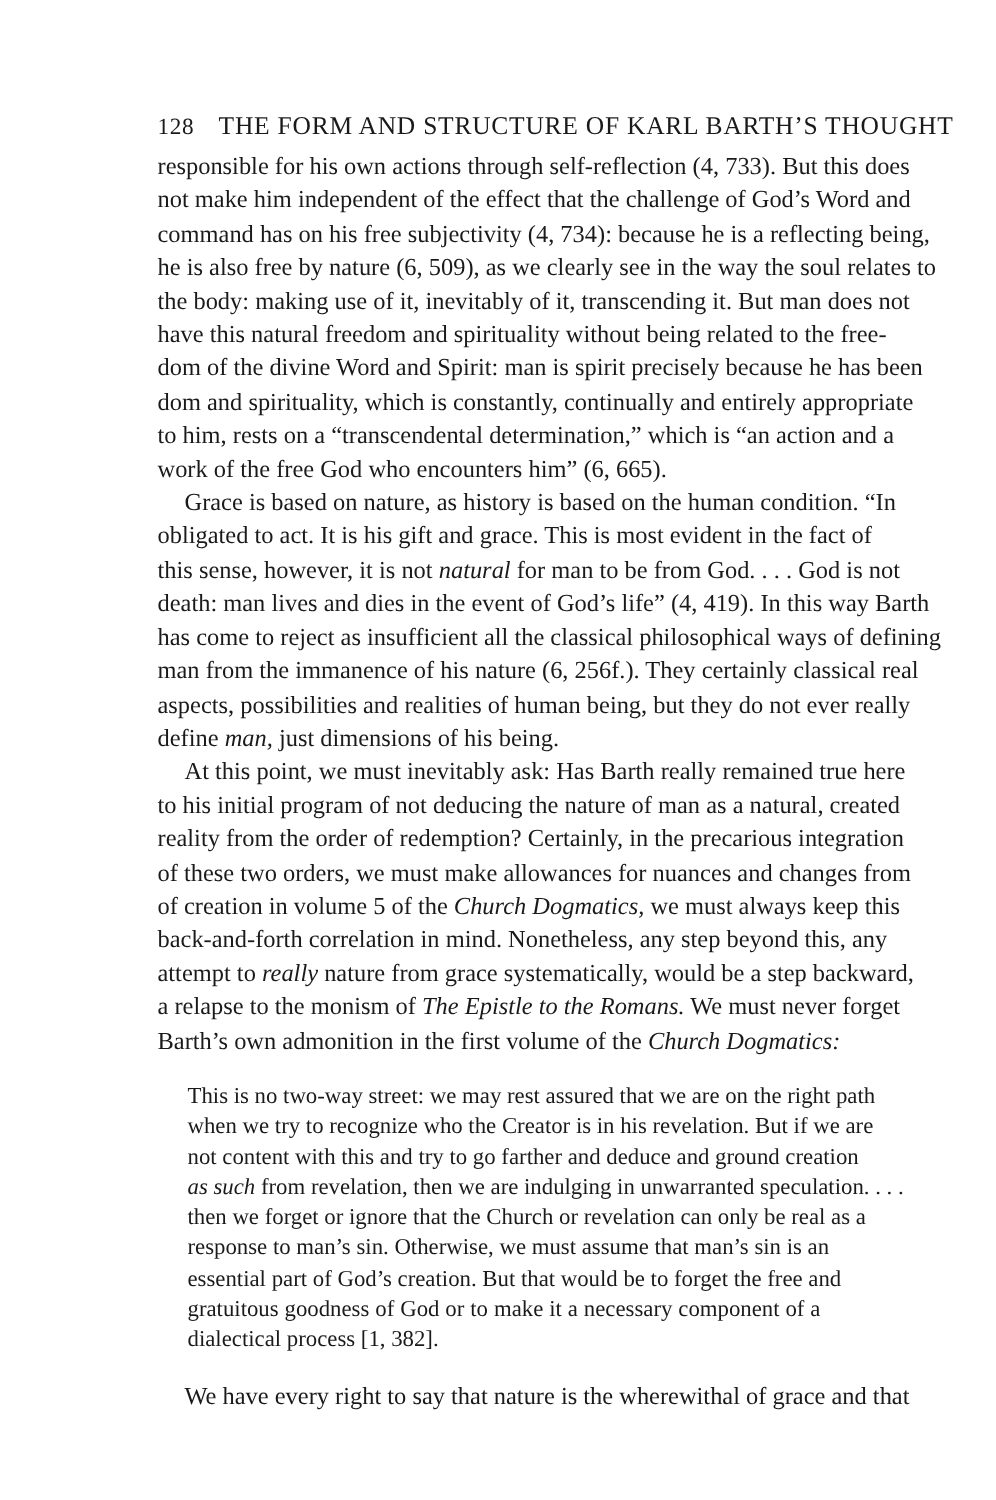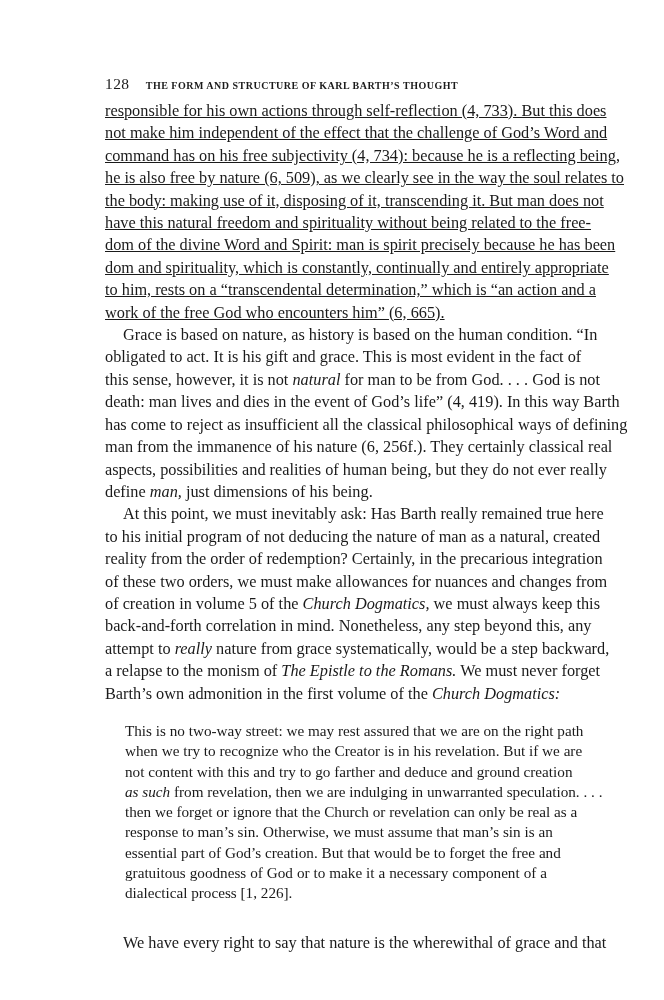--- a/index.html
+++ b/index.html
@@ -3,43 +3,43 @@
 <meta charset="utf-8">
 <style>
   html, body { margin: 0; padding: 0; background: #ffffff; }
   body { width: 664px; height: 1000px; position: relative; overflow: hidden;
          font-family: "Liberation Serif", "DejaVu Serif", serif; color: #1a1a1a; }
   .page { position: absolute; left: 105px; top: 72px; width: 462px; }
   .running-head { font-size: 15.5px; letter-spacing: 0.4px; height: 24px; line-height: 24px; white-space: nowrap; }
   .running-head .pn { margin-right: 12px; }
   .body p { margin: 0; font-size: 16.3px; line-height: 22.4px; text-align: justify; text-align-last: left; }
   .body p.indent { text-indent: 18px; }
-  .body p.first { margin-top: 4px; text-decoration: underline; }
-  .quote { margin: 16px 20px 28px 20px; }
+  .body p.first { margin-top: 4px; }
+  .quote { margin: 16px 20px 16px 20px; }
   .quote p { margin: 0; font-size: 15.2px; line-height: 20.3px; text-align: justify; }
   .line { display: block; text-align: justify; text-align-last: justify; white-space: nowrap; }
   .line.last { text-align-last: left; }
   i { font-style: italic; }
 </style>
 </head>
 <body>
 
 <div class="page">
   <div class="running-head">
     <span class="pn">128</span>
-    <span style="font-size:10px;letter-spacing:0.5px;font-weight:bold;">THE FORM AND STRUCTURE OF KARL BARTH’S THOUGHT</span>
+    <span style="font-size:17px;letter-spacing:0.5px;">THE FORM AND STRUCTURE OF KARL BARTH’S THOUGHT</span>
   </div>
 
   <div class="body">
     <p class="first" style="text-indent: 0px;">
         <span class="line">responsible for his own actions through self-reflection (4, 733). But this does</span>
         <span class="line">not make him independent of the effect that the challenge of God’s Word and</span>
         <span class="line">command has on his free subjectivity (4, 734): because he is a reflecting being,</span>
         <span class="line">he is also free by nature (6, 509), as we clearly see in the way the soul relates to</span>
-        <span class="line">the body: making use of it, disposing of it, transcending it. But man does not</span>
+        <span class="line">the body: making use of it, inevitably of it, transcending it. But man does not</span>
         <span class="line">have this natural freedom and spirituality without being related to the free-</span>
         <span class="line">dom of the divine Word and Spirit: man is spirit precisely because he has been</span>
         <span class="line">dom and spirituality, which is constantly, continually and entirely appropriate</span>
         <span class="line">to him, rests on a “transcendental determination,” which is “an action and a</span>
         <span class="line last">work of the free God who encounters him” (6, 665).</span>
       </p>
     <p class="indent" style="text-indent: 0px;">
         <span class="line" style="text-indent: 18px;">Grace is based on nature, as history is based on the human condition. “In</span>
         <span class="line">obligated to act. It is his gift and grace. This is most evident in the fact of</span>
         <span class="line">this sense, however, it is not <i>natural</i> for man to be from God. . . . God is not</span>
@@ -65,21 +65,21 @@
   <div class="quote">
     <p style="text-indent: 0px;">
         <span class="line">This is no two-way street: we may rest assured that we are on the right path</span>
         <span class="line">when we try to recognize who the Creator is in his revelation. But if we are</span>
         <span class="line">not content with this and try to go farther and deduce and ground creation</span>
         <span class="line"><i>as such</i> from revelation, then we are indulging in unwarranted speculation. . . .</span>
         <span class="line">then we forget or ignore that the Church or revelation can only be real as a</span>
         <span class="line">response to man’s sin. Otherwise, we must assume that man’s sin is an</span>
         <span class="line">essential part of God’s creation. But that would be to forget the free and</span>
         <span class="line">gratuitous goodness of God or to make it a necessary component of a</span>
-        <span class="line last">dialectical process [1, 226].</span>
+        <span class="line last">dialectical process [1, 382].</span>
       </p>
   </div>
 
   <div class="body">
     <p class="indent" style="text-indent: 0px;">
         <span class="line" style="text-indent: 18px;">We have every right to say that nature is the wherewithal of grace and that</span>
       </p>
   </div>
 </div>
 

